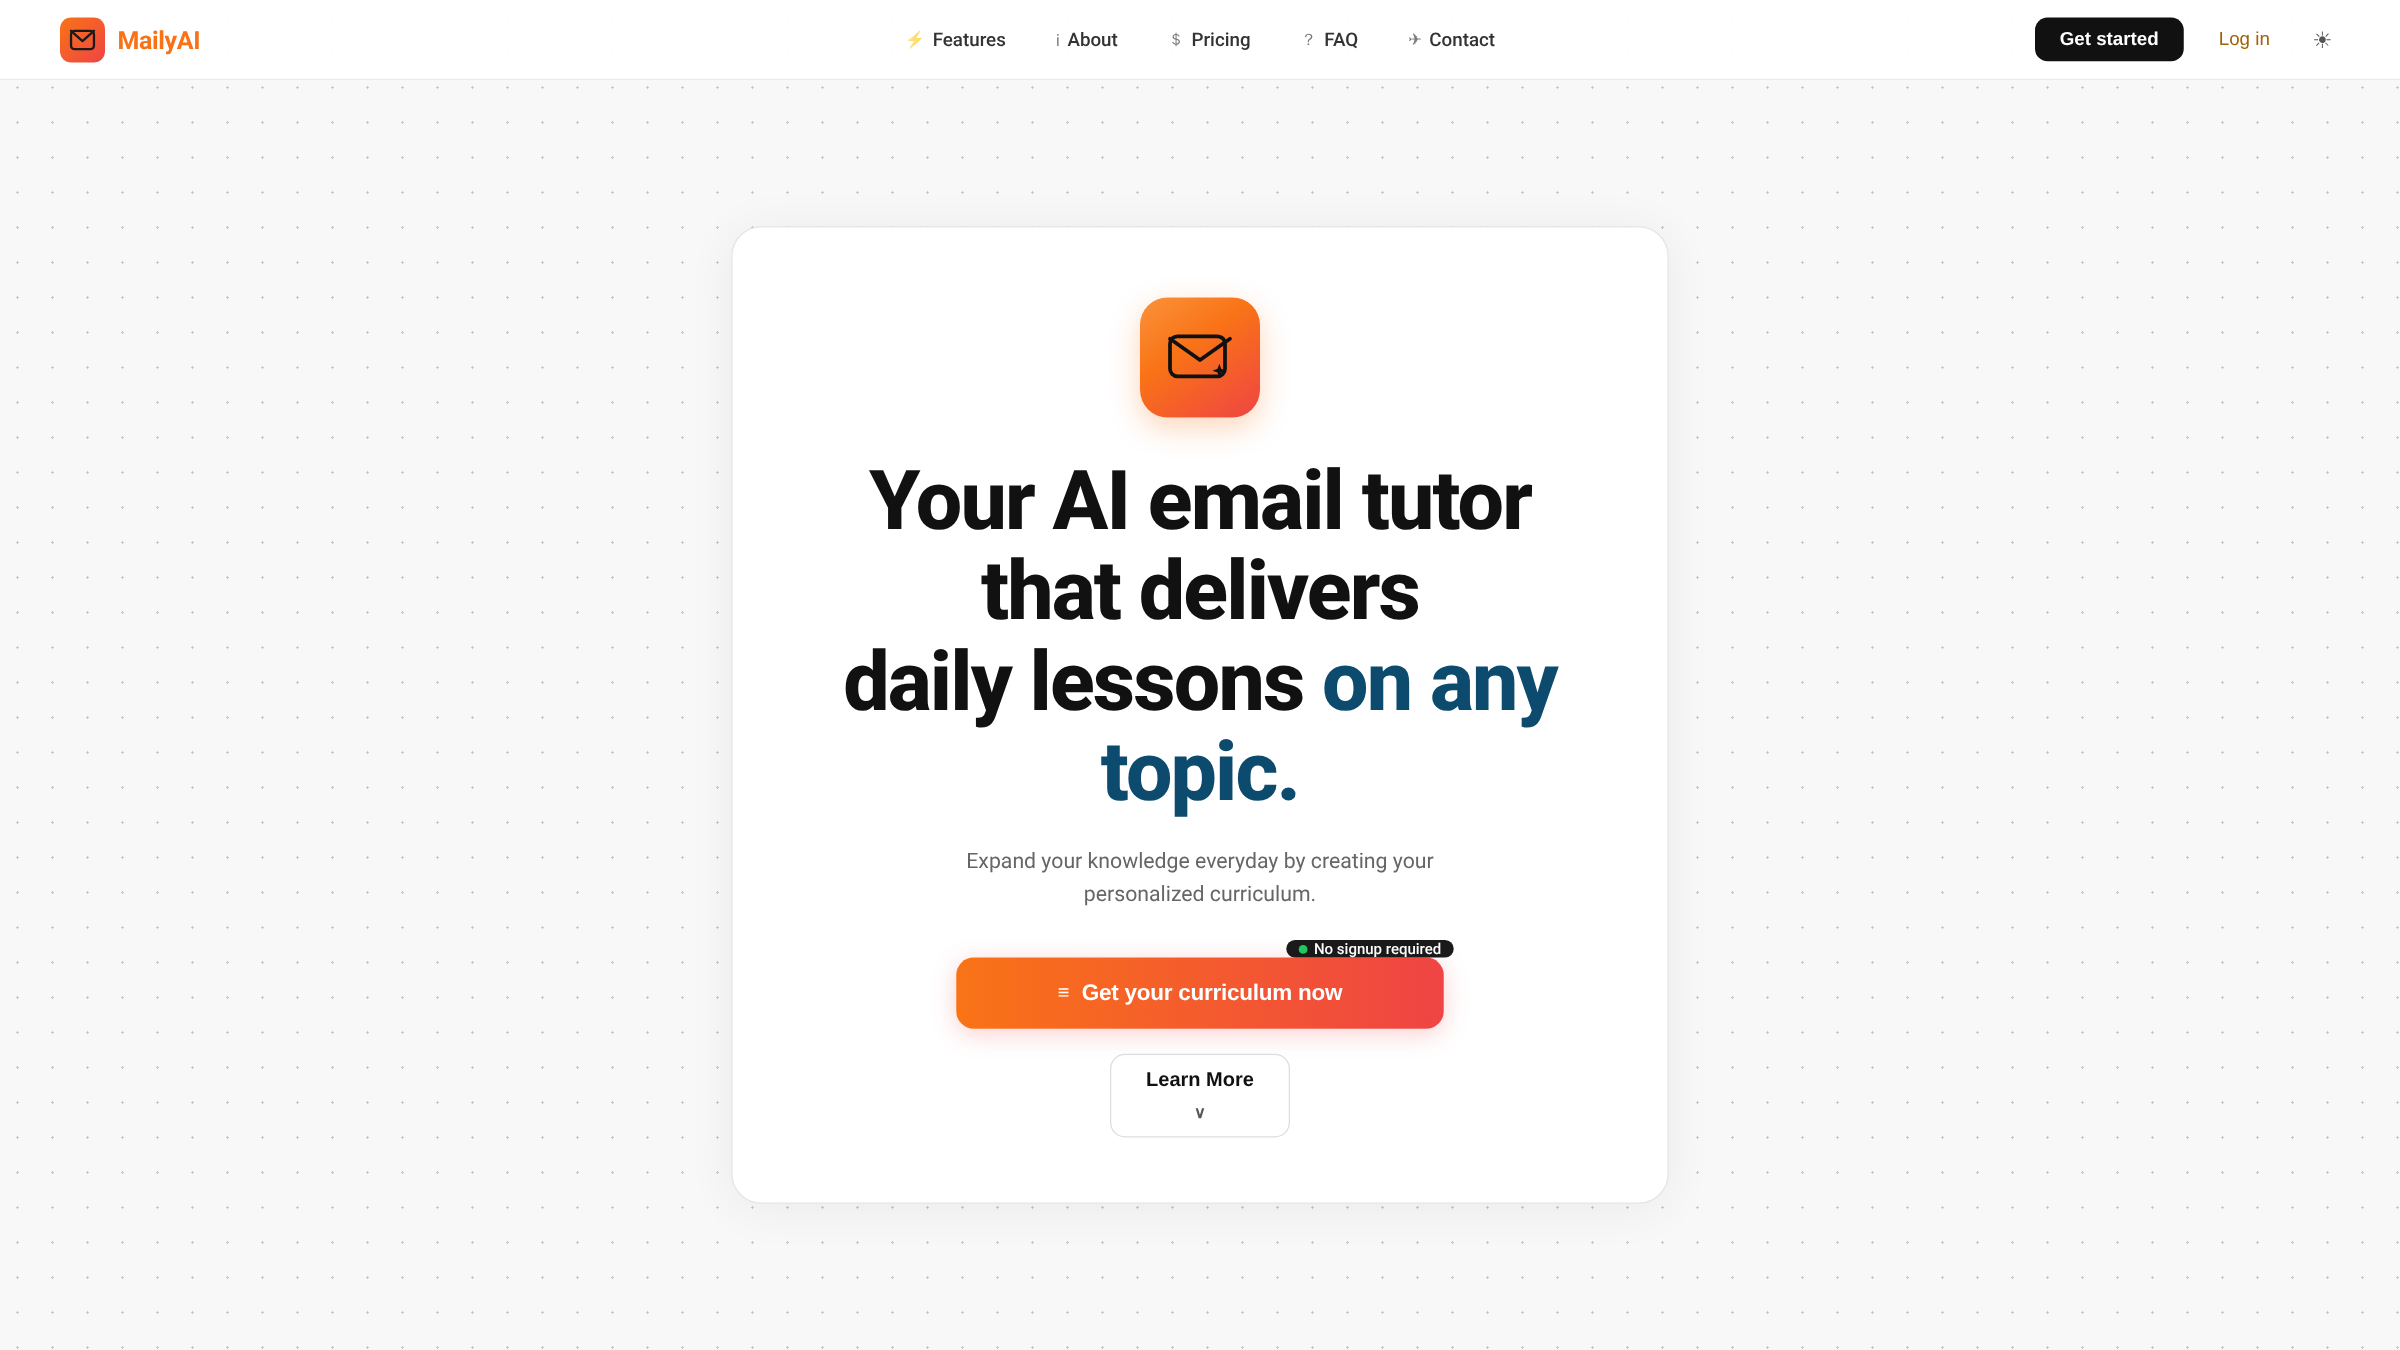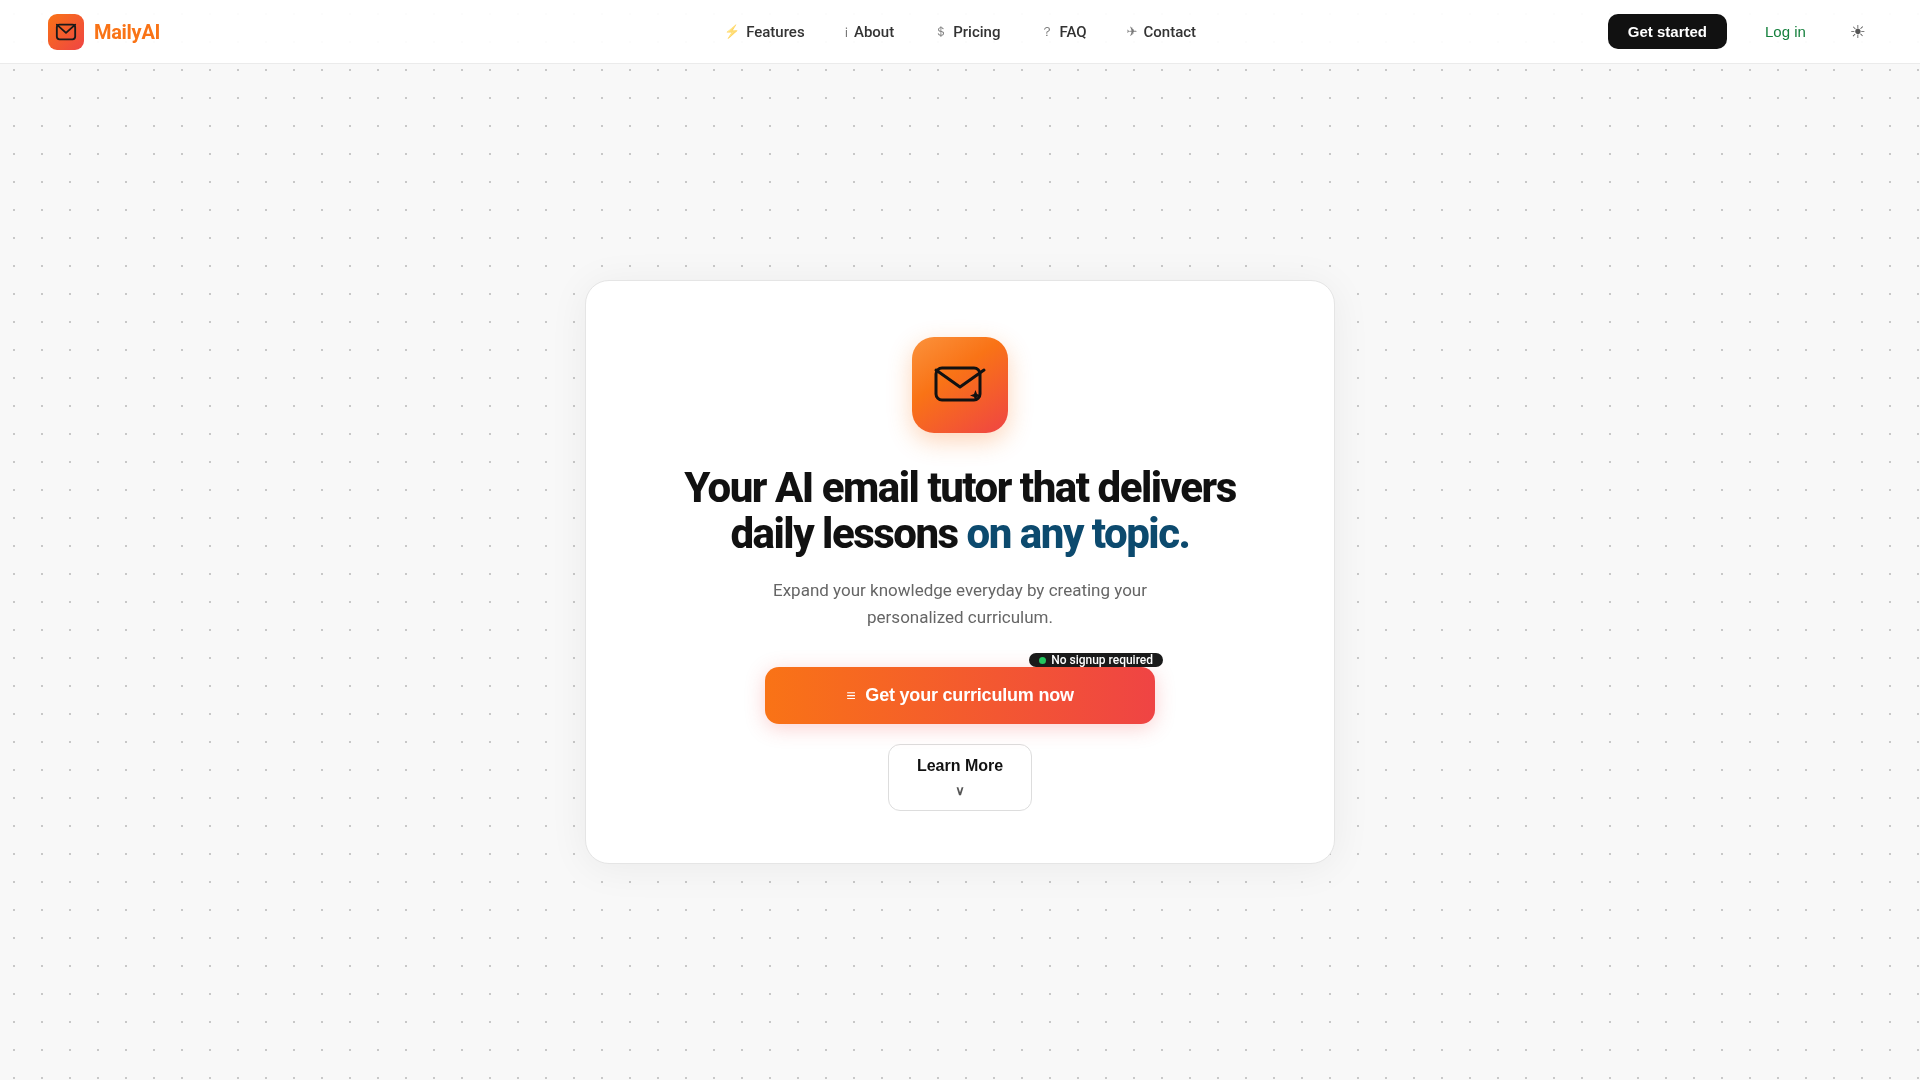--- a/index.html
+++ b/index.html
@@ -97,38 +97,38 @@
     }
 
     .nav-link-icon {
       font-size: 13px;
       opacity: 0.65;
     }
 
     .nav-right {
       display: flex;
       align-items: center;
-      gap: 22px;
+      gap: 12px;
       justify-content: flex-end;
     }
 
     .btn-get-started {
       background: #111;
       color: #fff;
       border: none;
       padding: 9px 20px;
       border-radius: 10px;
       font-size: 15px;
       font-weight: 600;
       cursor: pointer;
     }
 
     .btn-login {
       background: transparent;
-      color: #15803d;
+      color: #a16207;
       border: none;
       padding: 9px 16px;
       border-radius: 10px;
       font-size: 15px;
       font-weight: 500;
       cursor: pointer;
     }
 
     .theme-toggle {
       background: none;
@@ -178,21 +178,21 @@
       box-shadow: 0 8px 24px rgba(249,115,22,0.3);
     }
 
     .app-icon svg {
       width: 58px;
       height: 58px;
     }
 
     
     .hero-title {
-      font-size: 42px;
+      font-size: 66px;
       font-weight: 800;
       line-height: 1.1;
       color: #111;
       letter-spacing: -1.5px;
       margin-bottom: 20px;
     }
 
     .hero-title .highlight {
       color: #0c4a6e;
     }

